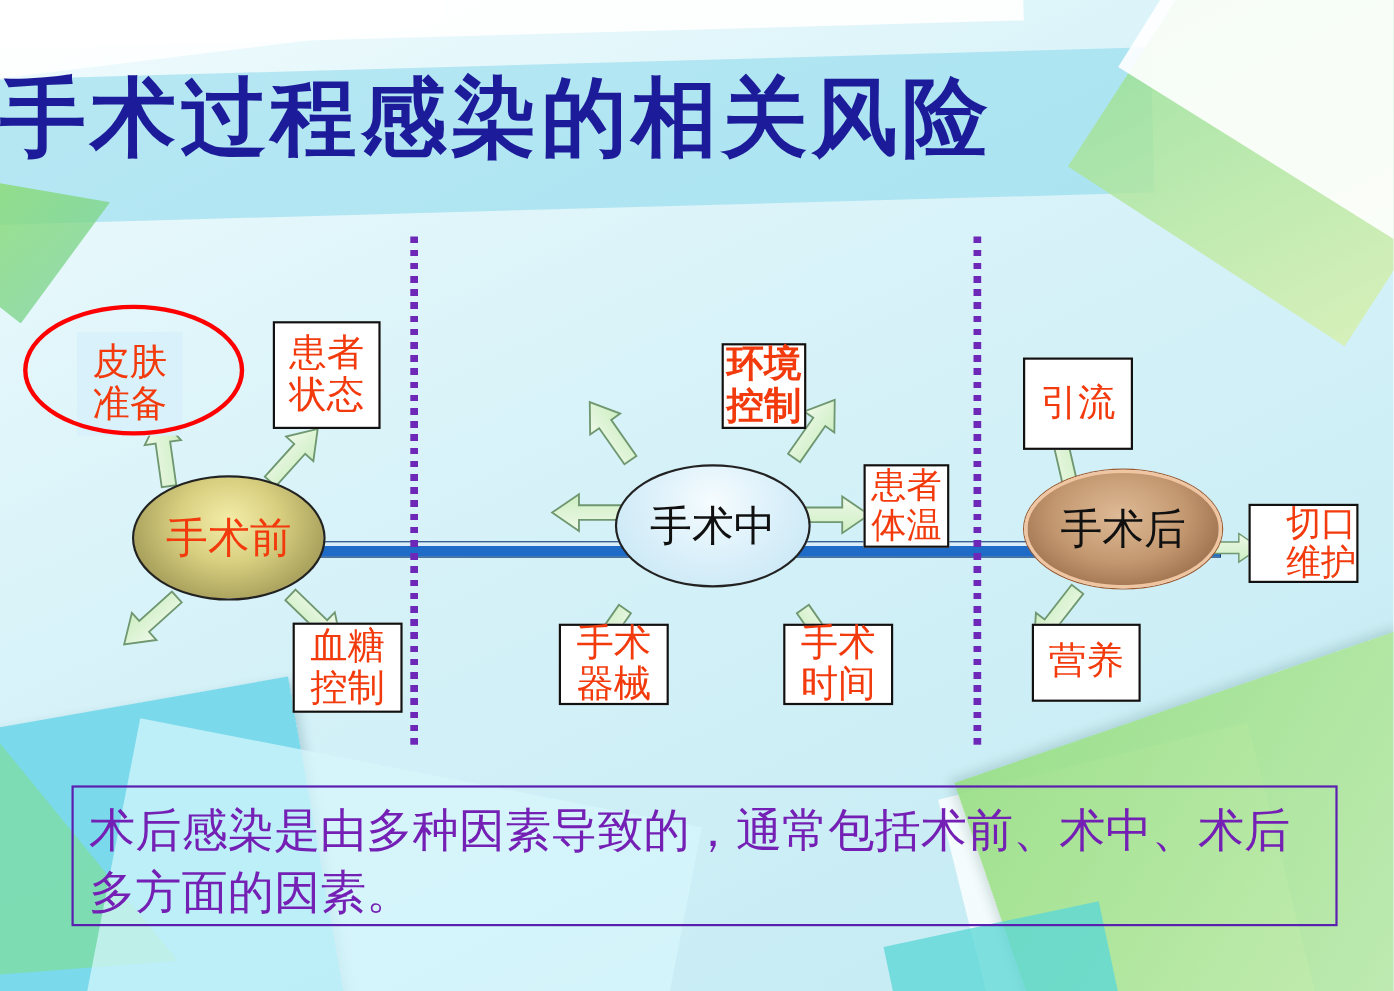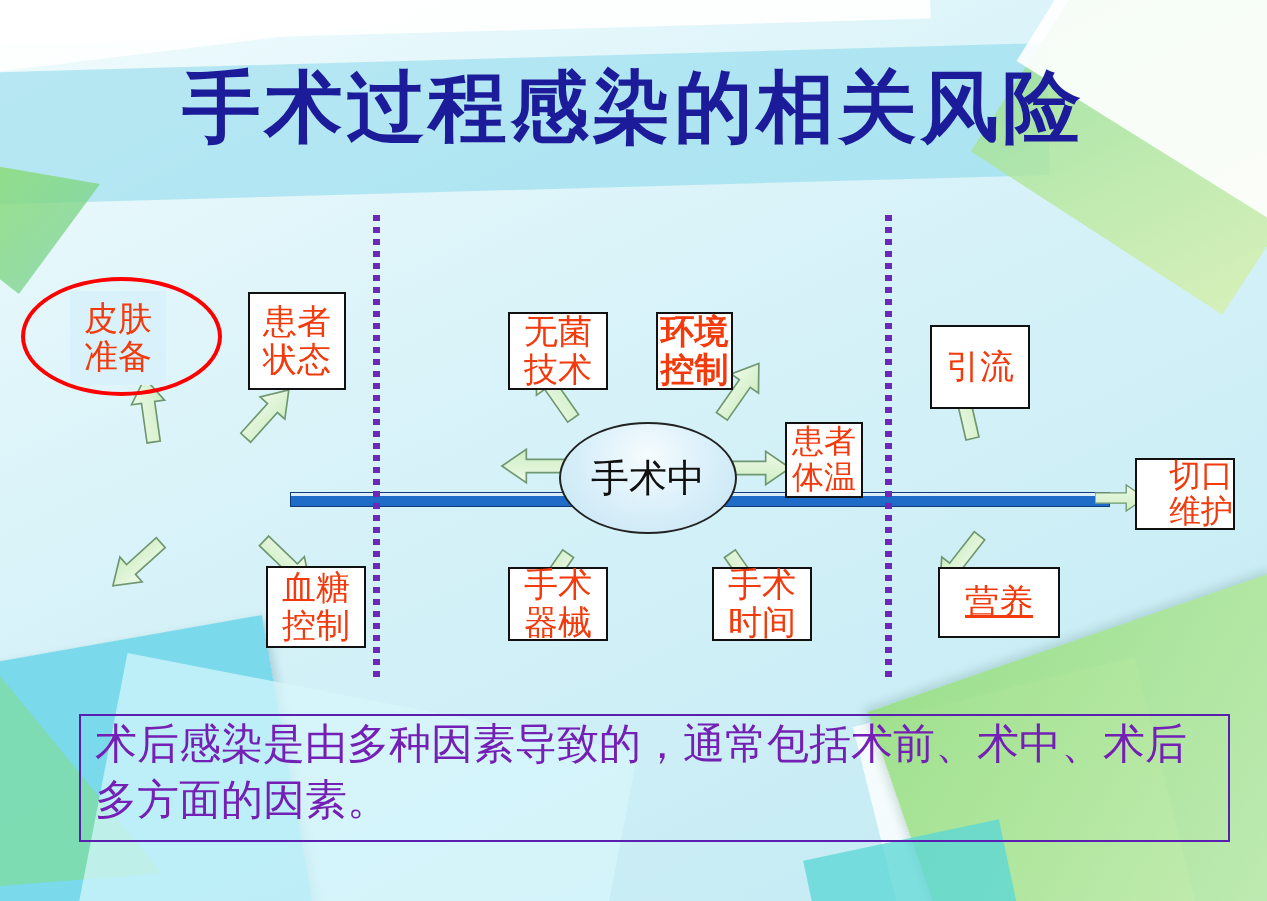--- a/index.html
+++ b/index.html
@@ -20,21 +20,21 @@
   .shape-topright-green{right:-64px;top:-52px;width:300px;height:310px;background:linear-gradient(120deg,rgba(140,220,140,.8),rgba(215,240,170,.8));transform:rotate(33deg);}
   .shape-bottomleft-cyan{left:-46px;top:642px;width:336px;height:296px;background:rgba(98,210,232,.78);transform:rotate(-10deg);box-shadow:4px 4px 10px rgba(0,60,80,.18);}
   .shape-bottomleft-green{left:-26px;top:644px;width:218px;height:244px;background:rgba(128,224,122,.5);clip-path:polygon(0 0,86% 94%,0 100%);}
   .shape-bottomleft-pale{left:96px;top:700px;width:520px;height:280px;background:rgba(215,247,252,.72);transform:rotate(11deg);}
   .shape-bottom-white{left:880px;top:688px;width:290px;height:260px;background:rgba(255,255,255,.8);transform:rotate(-14deg);}
   .shape-bottomright-green{right:-84px;bottom:-130px;width:430px;height:400px;background:linear-gradient(140deg,rgba(150,222,130,.9),rgba(202,238,178,.85));transform:rotate(-19deg);box-shadow:-4px -4px 10px rgba(0,60,40,.15);}
   .shape-bottomright-teal{right:256px;bottom:-34px;width:200px;height:96px;background:rgba(92,215,214,.78);transform:rotate(-12deg);}
   
   .title{
     position:absolute;left:0;right:0;top:56px;z-index:3;
-    text-align:center;font-size:78px;font-weight:bold;
+    font-size:78px;font-weight:bold;
     color:#1c1b99;letter-spacing:4px;
   }
   
   .timeline{
     position:absolute;left:290px;top:492px;width:820px;height:15px;z-index:2;
     background:linear-gradient(180deg,#ddeefb 0 26%,#1e6bc8 26% 100%);
     border:1px solid #123c78;box-sizing:border-box;
   }
   
   .divider{
@@ -76,22 +76,22 @@
     position:absolute;left:21px;top:277px;width:201px;height:119px;z-index:6;
     border:4px solid #ff0000;border-radius:50%;box-sizing:border-box;
   }
   
   .arrow{position:absolute;z-index:3;width:74px;height:40px;display:block;}
   .arrow svg{width:100%;height:100%;display:block;}
   
   .note-box{
     position:absolute;left:65px;top:714px;width:1151px;height:128px;z-index:5;
     border:2px solid #5a1fae;box-sizing:border-box;
-    padding:0 14px;
-    font-size:42px;line-height:1.34;color:#7420b4;margin-left:14px;
+    padding:12px 14px;
+    font-size:42px;line-height:1.34;color:#7420b4;
   }
 </style>
 </head>
 <body>
 
 <svg width="0" height="0" style="position:absolute">
   <defs>
     <linearGradient id="arrowGrad" x1="0" y1="0" x2="0" y2="1">
       <stop offset="0" stop-color="#eef9e8"></stop>
       <stop offset="1" stop-color="#cdeec2"></stop>
@@ -179,63 +179,65 @@
       <svg viewBox="0 0 60 36">
         <polygon points="0,12 36,12 36,3 58,18 36,33 36,24 0,24" fill="url(#arrowGrad)" stroke="#6f9770" stroke-width="1.5"></polygon>
       </svg>
     </span>
   <span class="arrow" style="left:1095px;top:480px;width:52px;height:36px;transform:rotate(0deg)">
       <svg viewBox="0 0 60 36">
         <polygon points="0,12 36,12 36,3 58,18 36,33 36,24 0,24" fill="url(#arrowGrad)" stroke="#6f9770" stroke-width="1.5"></polygon>
       </svg>
     </span>
 
+  <div class="stage-ellipse stage-pre">
+    <span>手术前</span>
+  </div>
   <div class="stage-ellipse stage-mid">
     <span>手术中</span>
   </div>
-
-  <div class="factor-box panel-blue" style="left:70px;top:291px;width:96px;height:94px;">
+  <div class="stage-ellipse stage-post">
+    <span>手术后</span>
+  </div>
+
+  <div class="factor-box panel-blue" style="left:70px;top:302px;width:96px;height:94px;">
     <span>皮肤</span>
     <span>准备</span>
   </div>
   <div class="highlight-ellipse"></div>
   <div class="factor-box" style="left:248px;top:292px;width:98px;height:98px;">
     <span>患者</span>
     <span>状态</span>
   </div>
   <div class="factor-box" style="left:266px;top:566px;width:100px;height:82px;">
     <span>血糖</span>
     <span>控制</span>
   </div>
 
-  <div class="factor-box" style="left:508px;top:312px;width:100px;height:78px;">
-    <span>无菌</span>
-    <span>技术</span>
-  </div>
   <div class="factor-box" style="left:656px;top:312px;width:77px;height:78px;font-weight:bold;">
     <span>环境</span>
     <span>控制</span>
   </div>
   <div class="factor-box" style="left:785px;top:422px;width:78px;height:76px;font-size:32px;">
     <span>患者</span>
     <span>体温</span>
   </div>
   <div class="factor-box" style="left:508px;top:567px;width:100px;height:74px;">
     <span>手术</span>
     <span>器械</span>
   </div>
   <div class="factor-box" style="left:712px;top:567px;width:100px;height:74px;">
     <span>手术</span>
     <span>时间</span>
   </div>
 
   <div class="factor-box" style="left:930px;top:325px;width:100px;height:84px;">
     <span>引流</span>
   </div>
-  <div class="factor-box" style="left:938px;top:567px;width:122px;height:71px;text-decoration:underline;">
+  <div class="factor-box" style="left:938px;top:567px;width:99px;height:71px;">
     <span>营养</span>
   </div>
   <div class="factor-box" style="left:1135px;top:458px;width:100px;height:72px;font-size:32px;align-items:flex-end;">
     <span>切口</span>
     <span>维护</span>
   </div>
 
   <div class="note-box">
     <span>术后感染是由多种因素导致的，通常包括术前、术中、术后多方面的因素。</span>
   </div>

